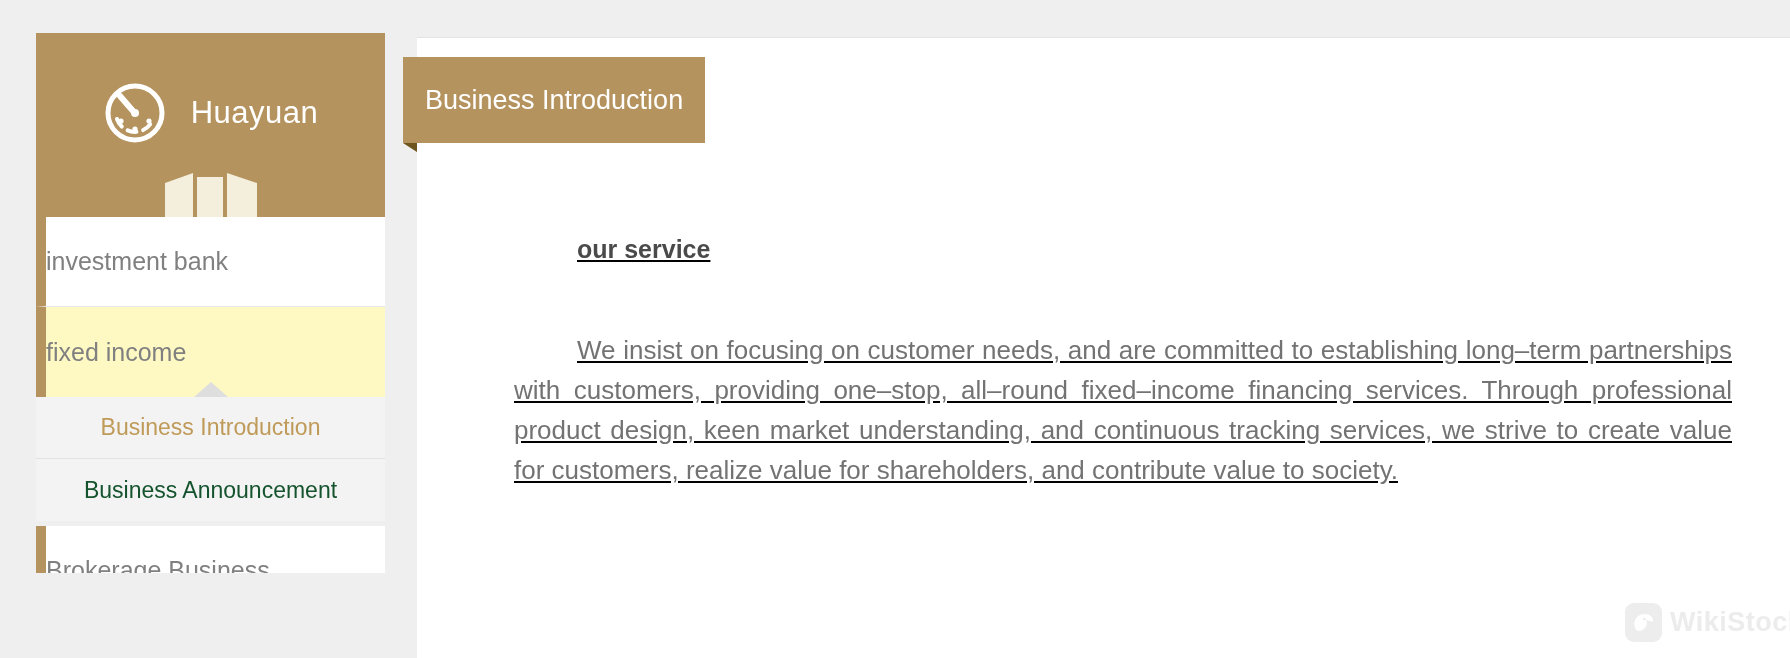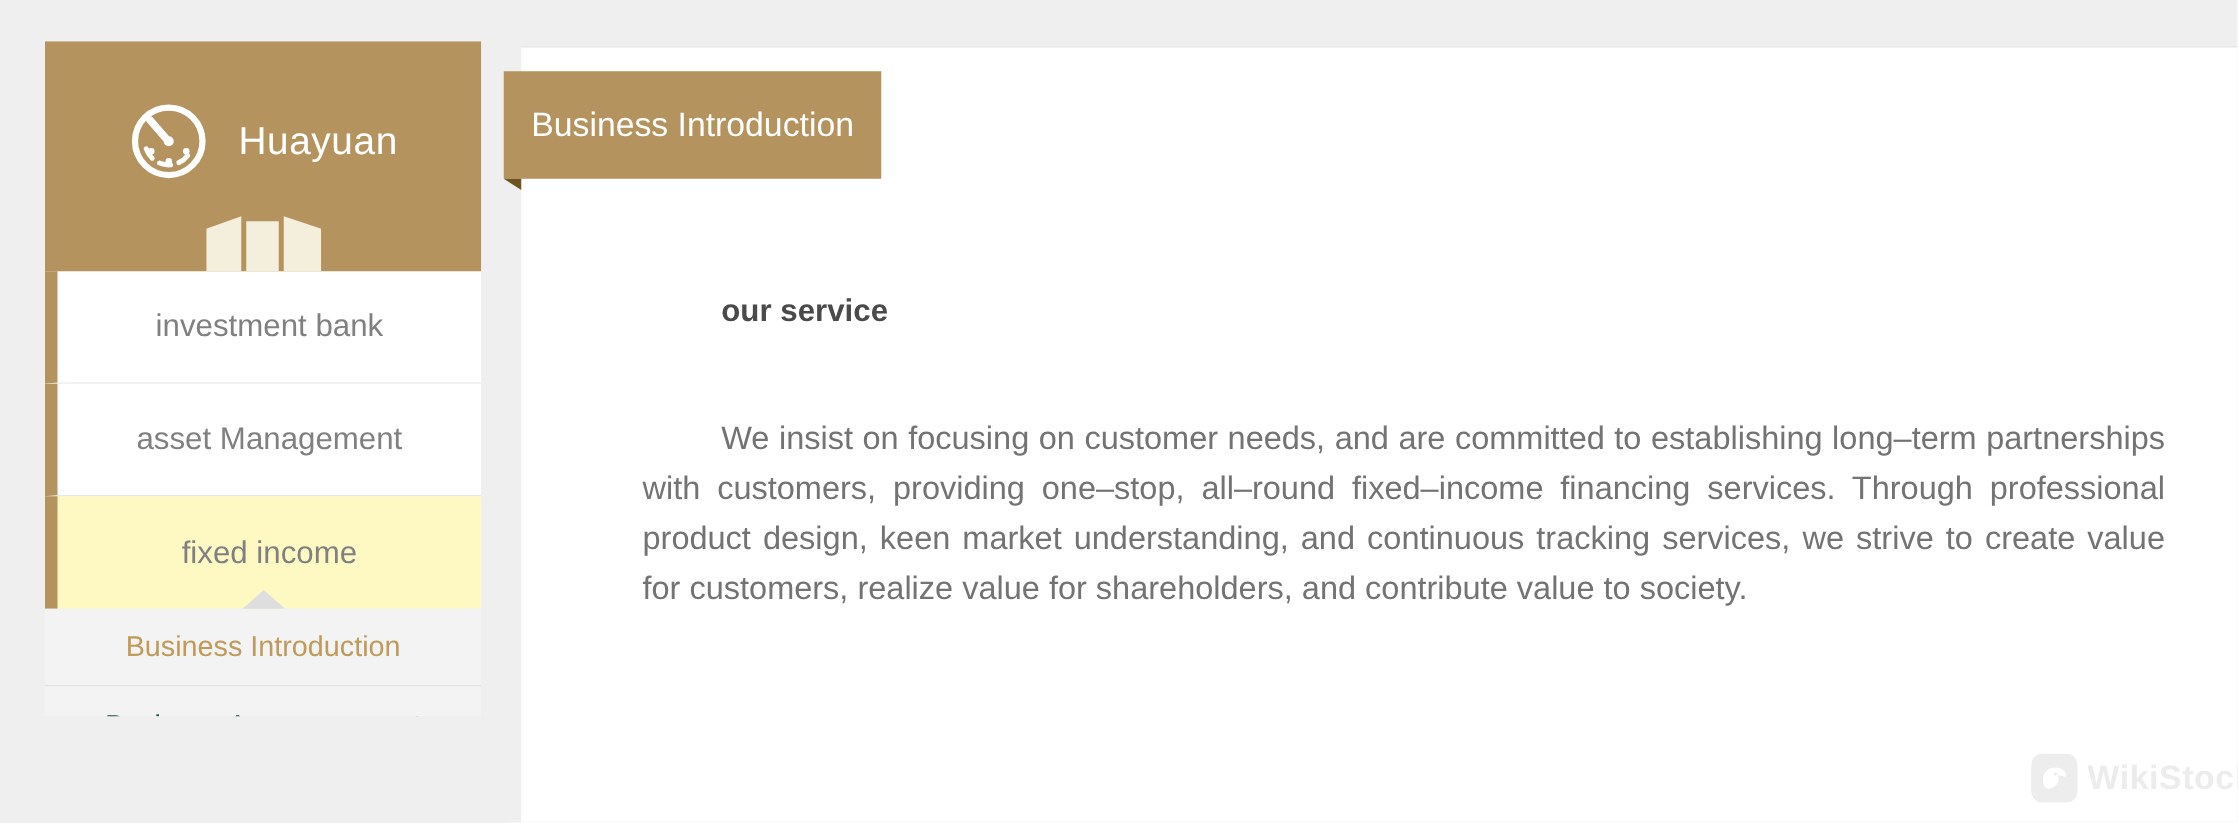--- a/index.html
+++ b/index.html
@@ -25,21 +25,21 @@
     color:#ffffff; font-size:31px; line-height:42px; font-weight:500;
     letter-spacing:0.5px;
   }
   .book-icon {
     position:absolute; left:50%; bottom:-16px; transform:translateX(-50%);
     width:92px; height:62px;
   }
   .menu-item {
     height:90px; background:#ffffff; border-left:10px solid #b5935e;
     border-bottom:1px solid #e8e8e8;
-    display:flex; align-items:center; justify-content:center;
+    display:flex; align-items:center; 
     color:#808080; font-size:25px; cursor:pointer;
   }
   .menu-item.active { background:#fef9c3; border-bottom:none; }
   .menu-item.after-gap { margin-top:5px; height:90px; }
   .submenu { position:relative; background:#f3f3f3; }
   .submenu-caret {
     position:absolute; top:-15px; left:50%; transform:translateX(-50%);
     width:0; height:0;
     border-left:17px solid transparent; border-right:17px solid transparent;
     border-bottom:15px solid #dedede;
@@ -62,21 +62,21 @@
     background:#b5935e; color:#ffffff; font-size:27px;
     display:flex; align-items:center; padding:0 22px;
     z-index:3; cursor:pointer;
   }
   .page-tab-fold {
     position:absolute; left:403px; top:143px; width:0; height:0;
     border-top:9px solid #6e541f; border-left:14px solid transparent;
     z-index:3;
   }
   .content {
-    position:absolute; left:514px; top:235px; width:1218px;
+    position:absolute; left:514px; top:235px; width:1218px;text-decoration:underline;
   }
   .content-heading {
     font-size:25px; font-weight:bold; color:#4a4a4a; line-height:29px;
     margin-left:63px;
   }
   .content p {
     margin-top:66px;
     font-size:26px; line-height:40px; color:#737373;
     text-align:justify; text-indent:63px;
   }
@@ -121,23 +121,20 @@
         <polygon points="32,6 58,6 58,58 32,58" fill="#f4eedd"></polygon>
         <polygon points="62,2 92,12 92,62 62,56" fill="#f4eedd"></polygon>
       </svg>
     </span>
   </div>
 
   <div class="menu-item">
     <span>investment bank</span>
   </div>
 
-  <div class="menu-item">
-    <span>asset Management</span>
-  </div>
 
   <div class="menu-item active">
     <span>fixed income</span>
   </div>
 
   <div class="submenu">
     <span class="submenu-caret"></span>
     <div class="submenu-item active">
       <span>Business Introduction</span>
     </div>

